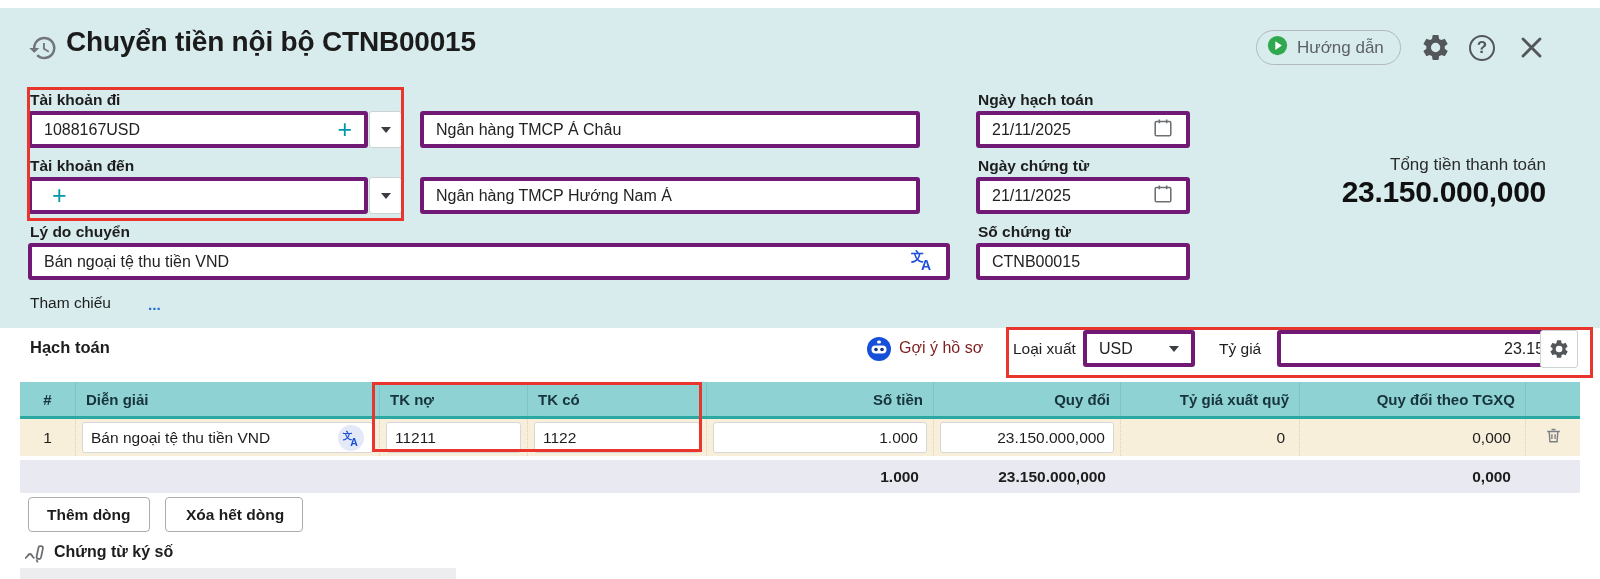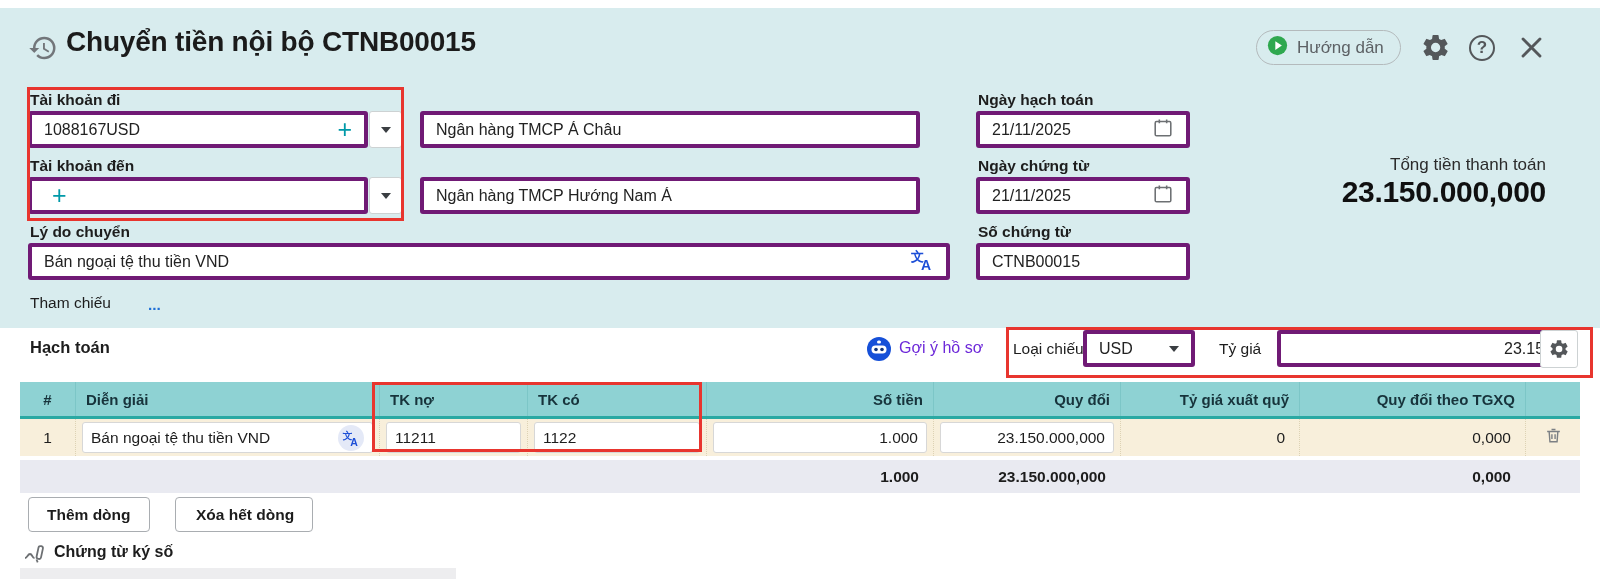--- a/index.html
+++ b/index.html
@@ -30,21 +30,21 @@
             display:flex; align-items:center; justify-content:center; cursor:pointer; }
   .caret { width:0; height:0; border-left:5px solid transparent; border-right:5px solid transparent; border-top:6px solid #3a3e42; }
   .right { justify-content:flex-end; }
   .link { color:#1f6fd6; font-weight:700; cursor:pointer; font-size:15.5px; }
 
   .total-lbl { font-size:17px; color:#2b2b2b; text-align:right; }
   .total-val { font-size:30px; font-weight:800; color:#101010; text-align:right; letter-spacing:-0.3px; }
 
   
   .sec-title { font-size:16.5px; font-weight:700; }
-  .suggest-lbl { font-size:16px; color:#6d28d9; font-weight:500; cursor:pointer; }
+  .suggest-lbl { font-size:16px; color:#7f1d1d; font-weight:500; cursor:pointer; }
 
   
   .grid-table { position:absolute; left:20px; top:382px; width:1560px; }
   .trow { display:grid; grid-template-columns:55px 304px 148px 179px 227px 187px 179px 226px 55px; }
   .thead { background:#8ed2d3; border-bottom:3px solid #2aa9a3; }
   .thead .cell { height:34px; display:flex; align-items:center; font-size:15px; font-weight:700; color:#17333b;
                  padding:0 10px; border-left:1px solid #7cc6c7; }
   .thead .cell:first-child { border-left:none; justify-content:center; padding:0; }
   .tbody-row { background:#f8efdb; }
   .tbody-row .cell { height:37px; display:flex; align-items:center; font-size:15.5px; padding:0 6px;
@@ -169,21 +169,21 @@
     <svg width="26" height="26" viewBox="0 0 26 26">
         <circle cx="13" cy="13" r="12" fill="#1650d8"></circle>
         <rect x="5.5" y="9.5" width="15" height="8" rx="4" fill="#fff"></rect>
         <circle cx="10" cy="13.5" r="1.8" fill="#10337c"></circle>
         <circle cx="16" cy="13.5" r="1.8" fill="#10337c"></circle>
         <rect x="11" y="4.5" width="4" height="3" rx="1.5" fill="#fff"></rect>
       </svg>
   </span>
   <div class="abs suggest-lbl" style="left:899px; top:339px;">Gợi ý hồ sơ</div>
 
-  <div class="abs lbl-soft" style="left:1013px; top:340px;">Loại chiếu</div>
+  <div class="abs lbl-soft" style="left:1013px; top:340px;">Loại xuất</div>
   <div class="abs inp" style="left:1083px; top:330px; width:112px;">
     <span class="val">USD</span>
     <span class="caret"></span>
   </div>
   <div class="abs lbl-soft" style="left:1219px; top:340px;">Tỷ giá</div>
   <div class="abs inp right" style="left:1277px; top:330px; width:292px;">
     <span>23.150</span>
   </div>
   <div class="abs dd-btn" style="left:1540px; top:330px; width:38px; height:38px;">
     <svg width="22" height="22" viewBox="0 0 24 24">
@@ -245,21 +245,21 @@
         <div class="cell"></div>
       <div class="cell num">1.000</div>
       <div class="cell num">23.150.000,000</div>
       <div class="cell"></div>
       <div class="cell num">0,000</div>
       <div class="cell"></div>
     </div>
   </div>
 
   <div class="abs btn" style="left:28px; top:497px;">Thêm dòng</div>
-  <div class="abs btn" style="left:175px; top:497px;padding-left:20px;">Xóa hết dòng</div>
+  <div class="abs btn" style="left:165px; top:497px;padding-left:20px;">Xóa hết dòng</div>
 
   <span class="abs" style="left:22px; top:542px;">
     <svg width="24" height="24" viewBox="0 0 24 24" fill="none" stroke="#6d7073" stroke-width="1.8">
         <path d="M3 16c2.5 0 2.5-4 5-4s2 4 4.5 4"></path>
         <rect x="15.5" y="4" width="4.5" height="13" rx="2" transform="rotate(12 17.7 10.5)"></rect>
         <path d="M14.5 17.5l1.2 2.8"></path>
       </svg>
   </span>
   <div class="abs sec-title" style="left:54px; top:543px; font-size:16px;">Chứng từ ký số</div>
   <div class="abs gray-bar" style="left:20px; top:568px; width:436px; height:12px;"></div>

